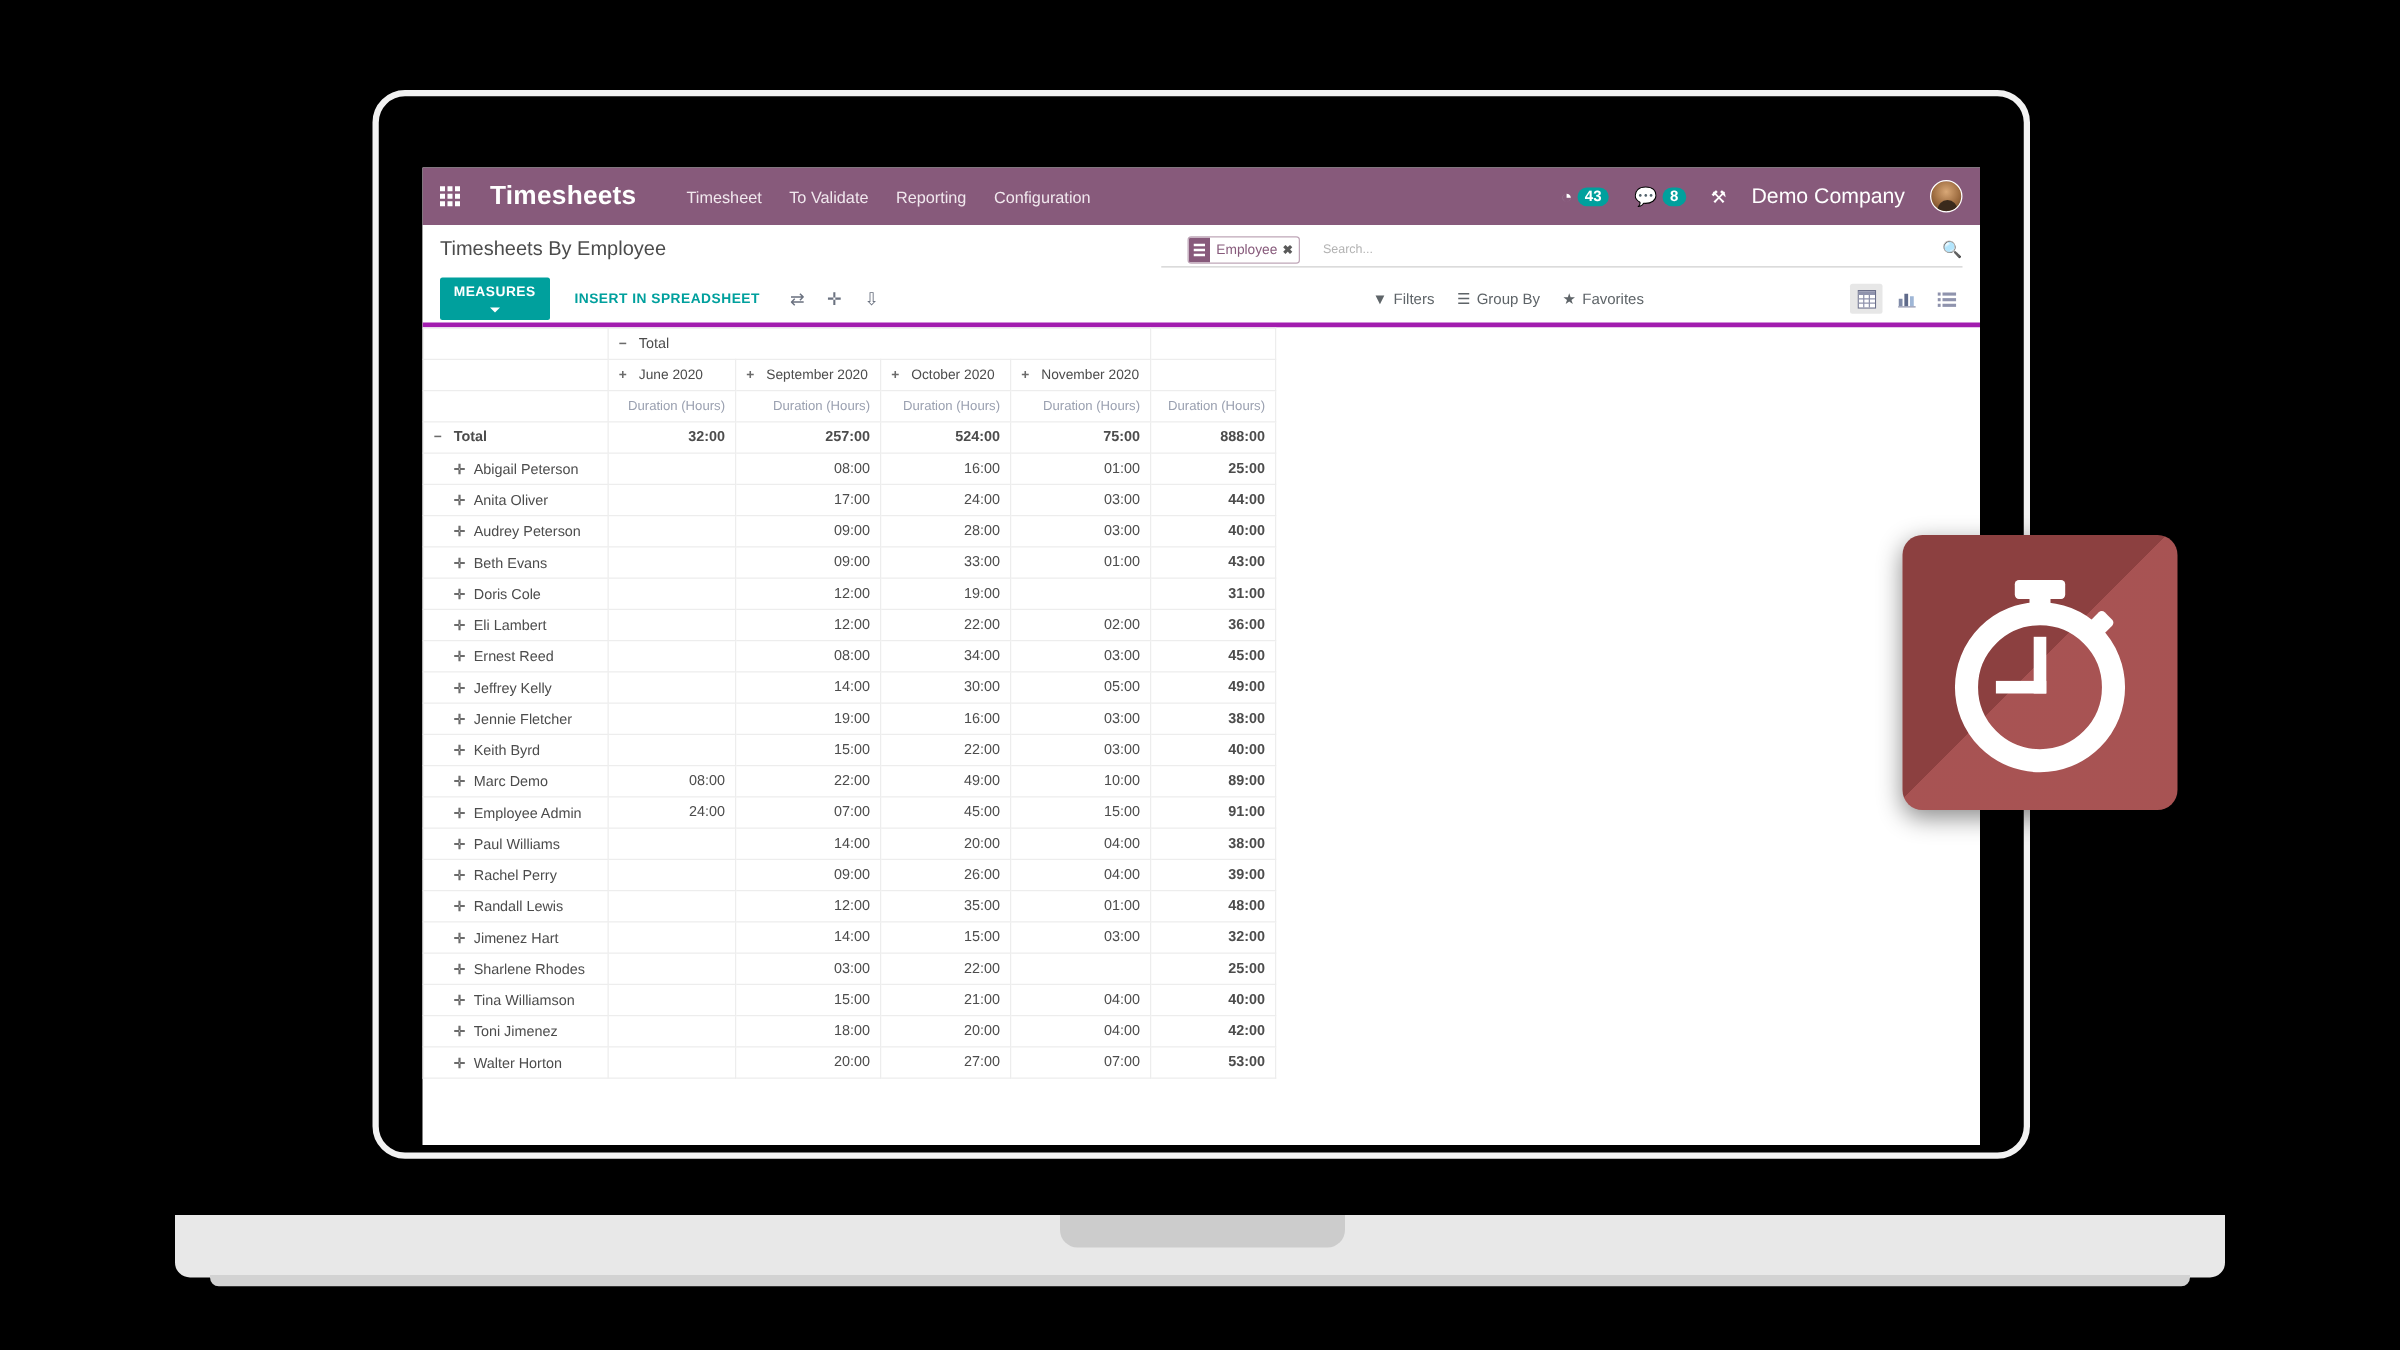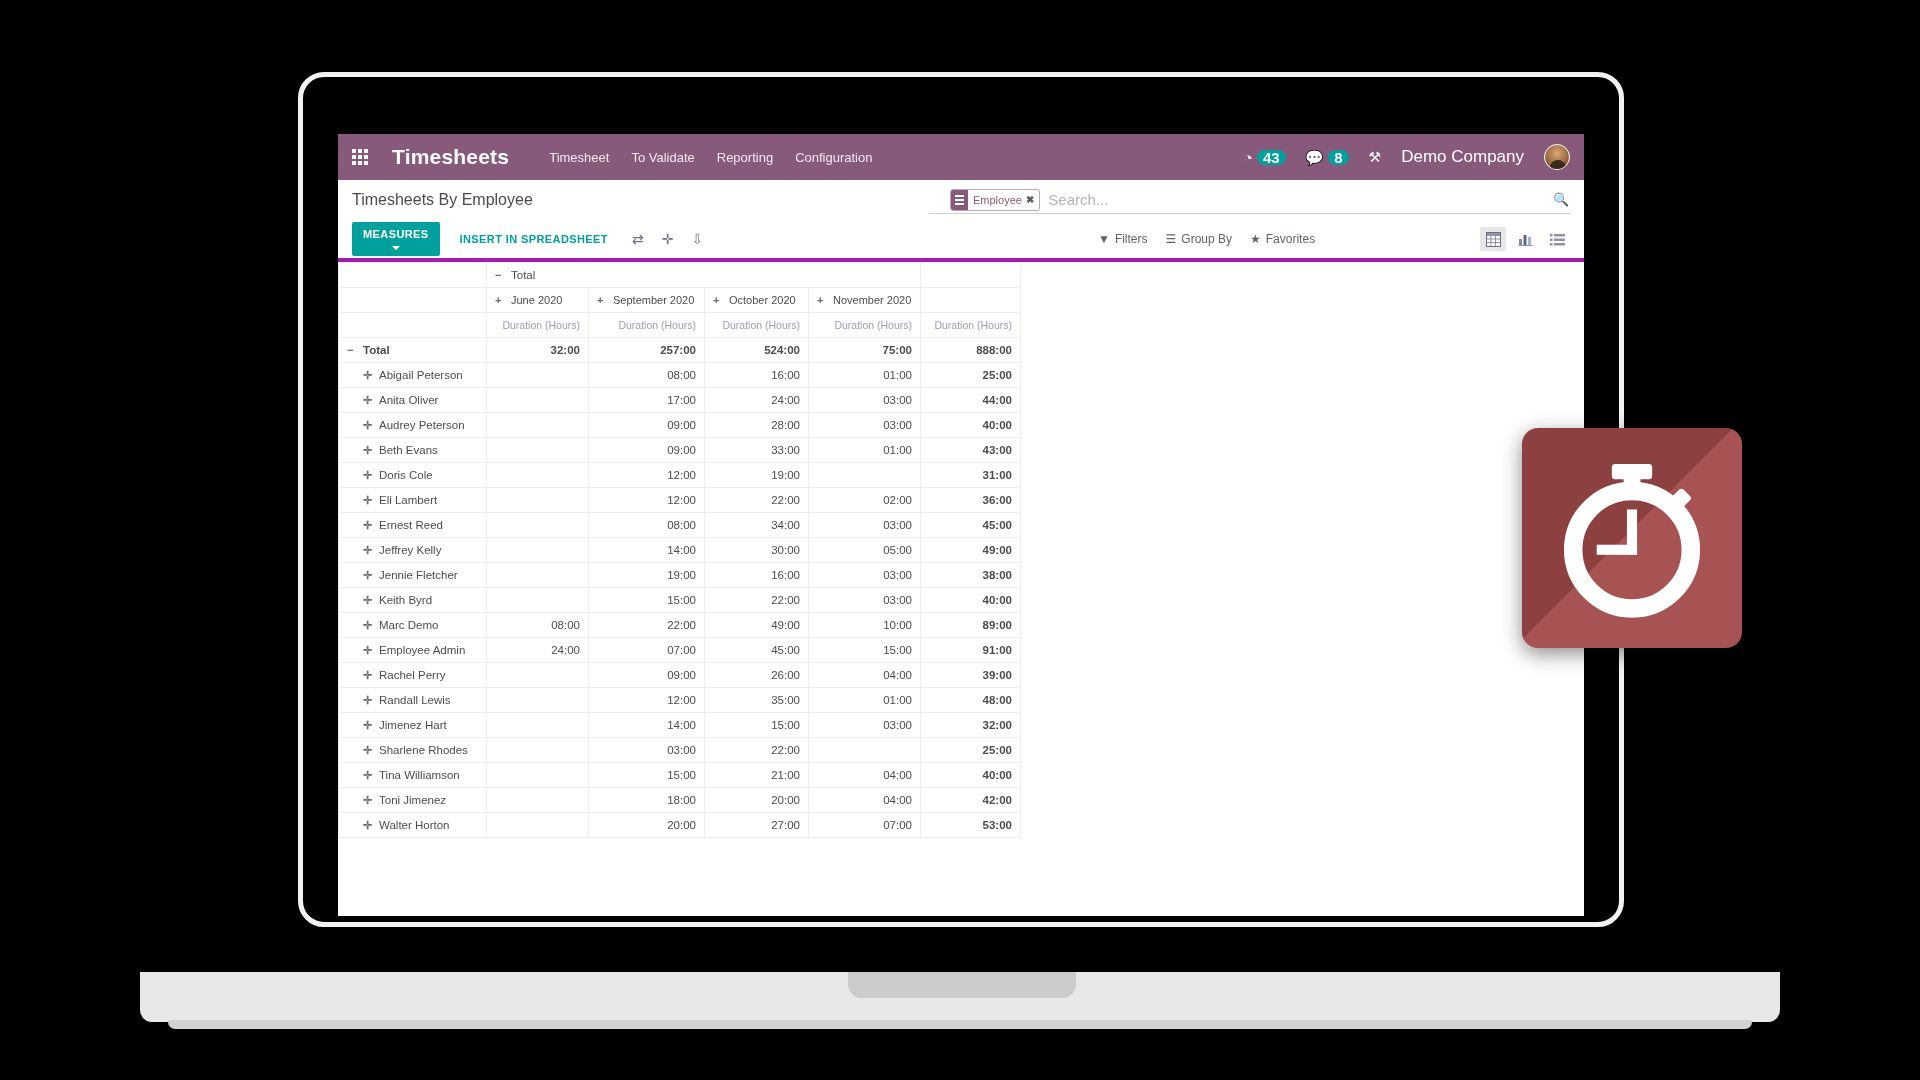--- a/index.html
+++ b/index.html
@@ -113,21 +113,21 @@
   .nav-chip {
     position: relative;
     display: flex;
     align-items: center;
     color: #ffffff;
   }
   .nav-chip .glyph { font-size: 15px; line-height: 1; }
   .badge {
     background: #00a09d;
     color: #ffffff;
-    font-size: 15px;
+    font-size: 12px;
     font-weight: bold;
     border-radius: 9px;
     padding: 1px 6px;
     margin-left: 4px;
     line-height: 13px;
   }
   .company-name { font-size: 17px; color: #ffffff; white-space: nowrap; }
   .avatar {
     width: 26px; height: 26px; border-radius: 50%;
     background: radial-gradient(circle at 50% 35%, #d9a877 0%, #9c6b3f 55%, #5c3a1e 100%);
@@ -198,25 +198,26 @@
     font-size: 10px;
     color: #5a5a5a;
     font-weight: bold;
     padding-right: 5px;
     cursor: pointer;
   }
   .search-input {
     border: none;
     outline: none;
     flex: 1;
-    font-size: 15px;
+    font-size: 10px;
     color: #4c4c4c;
     padding-left: 8px;
     background: transparent;
     font-family: "Liberation Sans", sans-serif;
+    margin-left: 10px;
   }
   .search-input::placeholder { color: #b3b3b3; }
   .search-mag {
     color: #6b6b6b;
     font-size: 13px;
     padding-left: 6px;
     cursor: pointer;
   }
 
   .cp-row2 {
@@ -629,20 +630,28 @@
             </tr>
             <tr>
               <td class="rowlabel indent"><span class="toggle-icon">✛</span><span>Employee Admin</span></td>
               <td class="num">24:00</td>
               <td class="num">07:00</td>
               <td class="num">45:00</td>
               <td class="num">15:00</td>
               <td class="num grand">91:00</td>
             </tr>
             <tr>
+              <td class="rowlabel indent"><span class="toggle-icon">✛</span><span>Paul Williams</span></td>
+              <td class="num"></td>
+              <td class="num">14:00</td>
+              <td class="num">20:00</td>
+              <td class="num">04:00</td>
+              <td class="num grand">38:00</td>
+            </tr>
+            <tr>
               <td class="rowlabel indent"><span class="toggle-icon">✛</span><span>Rachel Perry</span></td>
               <td class="num"></td>
               <td class="num">09:00</td>
               <td class="num">26:00</td>
               <td class="num">04:00</td>
               <td class="num grand">39:00</td>
             </tr>
             <tr>
               <td class="rowlabel indent"><span class="toggle-icon">✛</span><span>Randall Lewis</span></td>
               <td class="num"></td>

